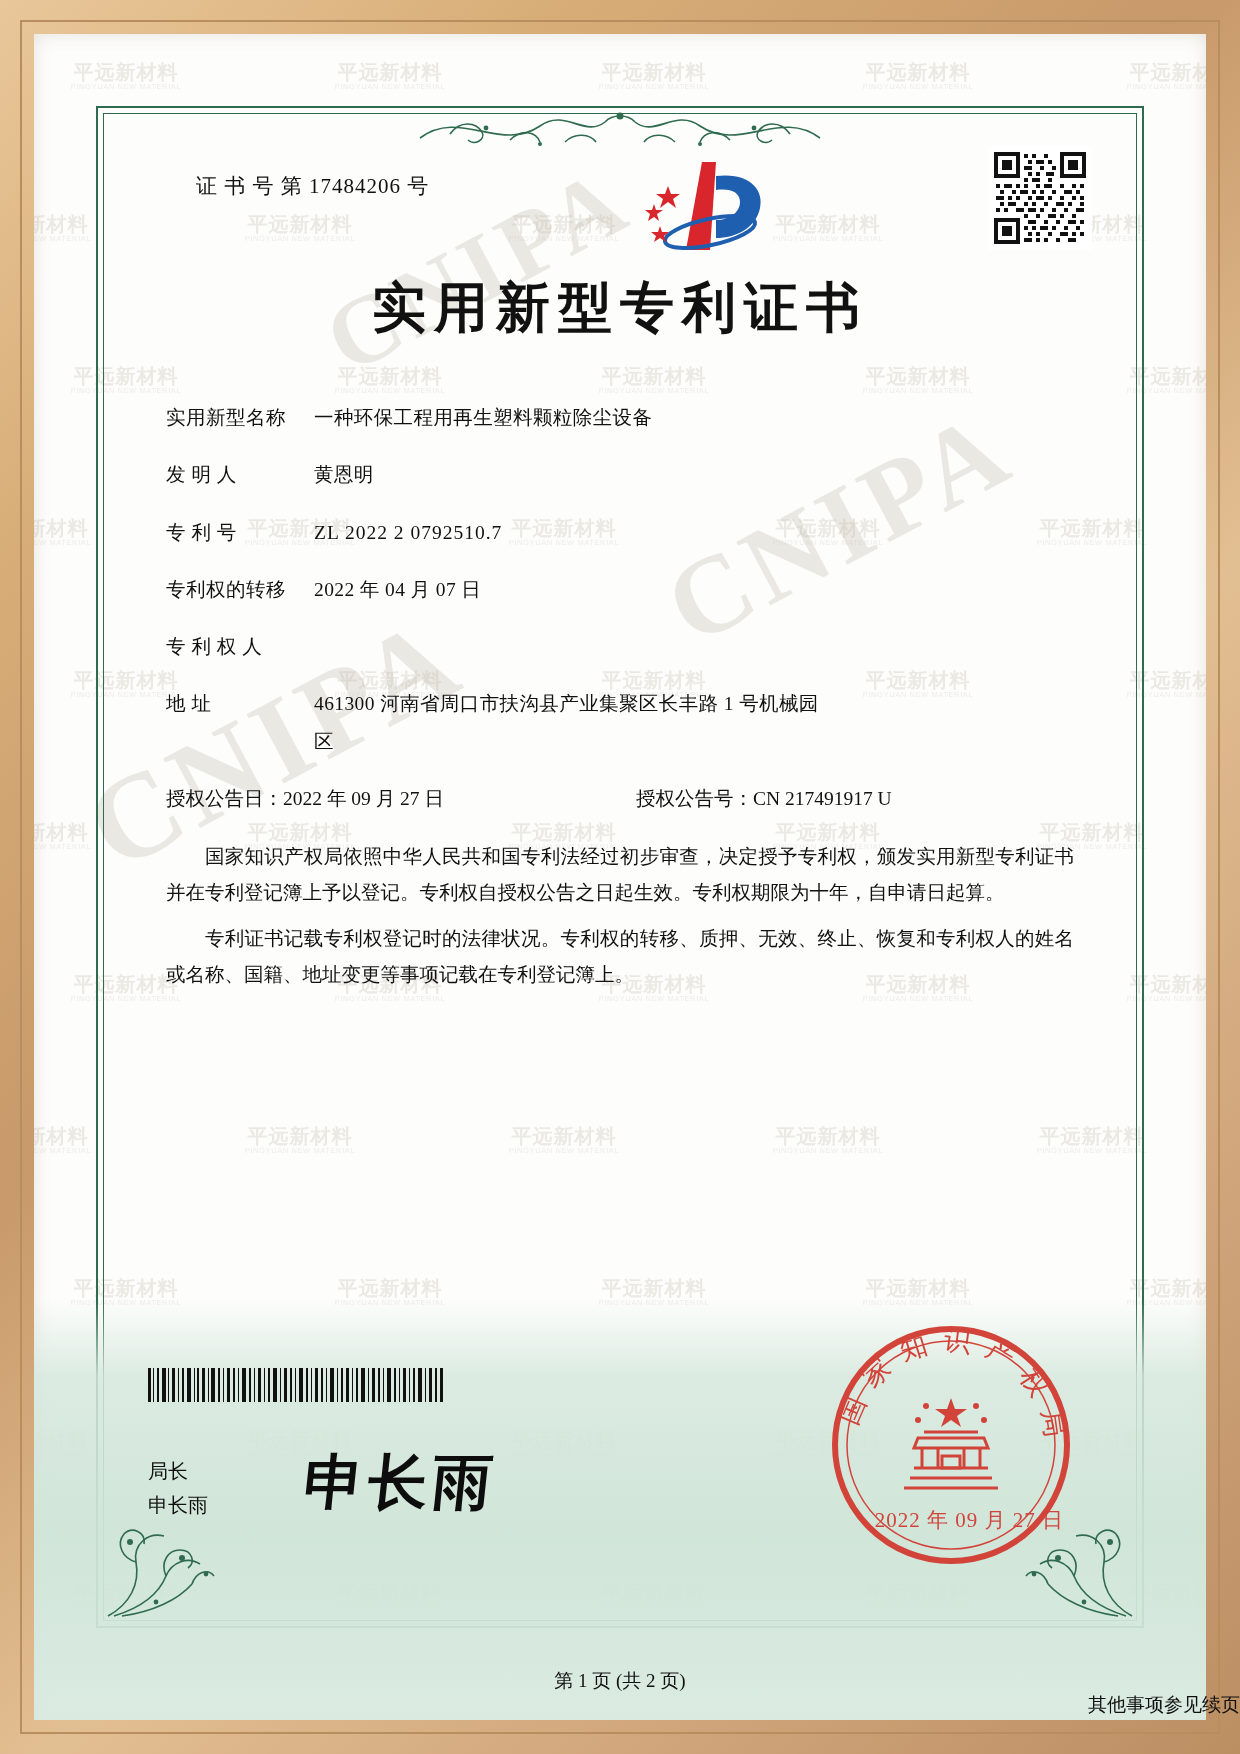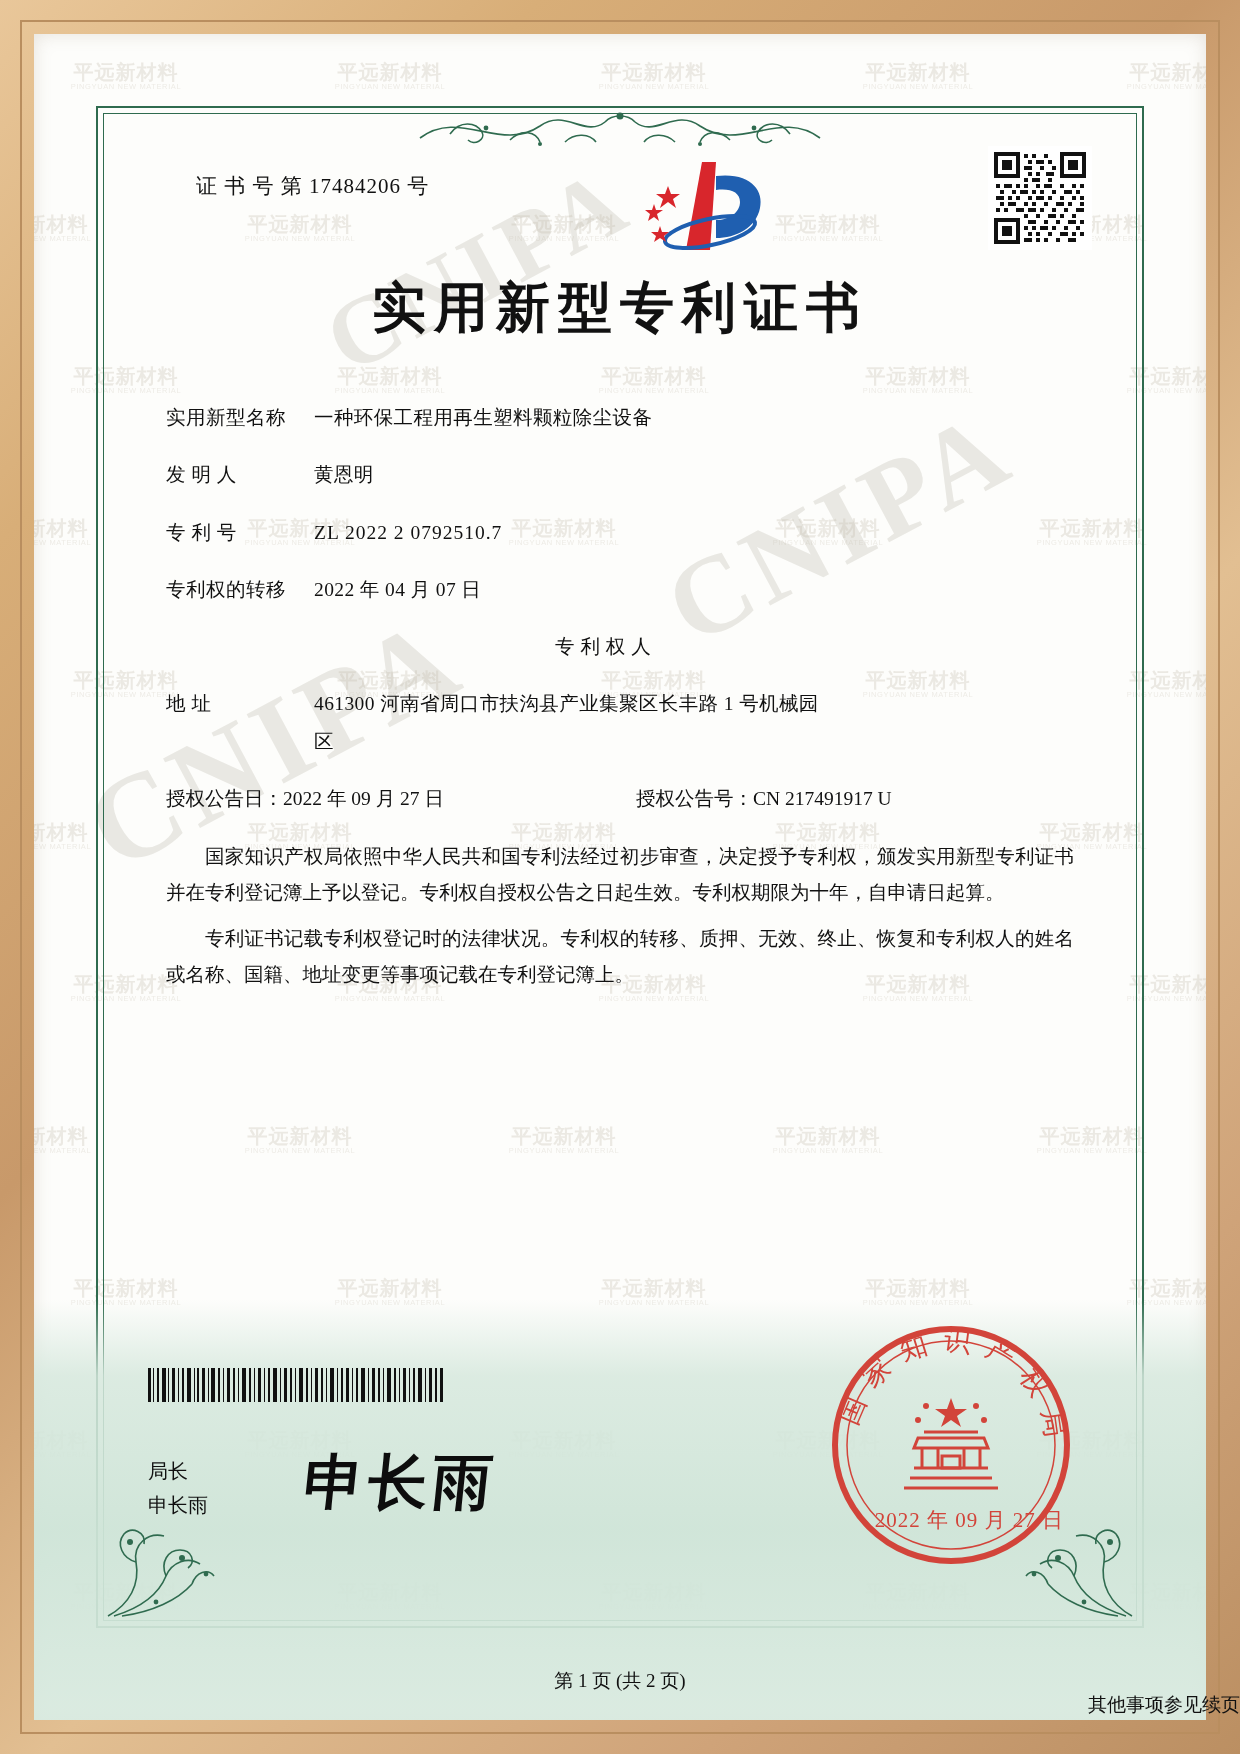--- a/index.html
+++ b/index.html
@@ -170,21 +170,20 @@
     margin-top: 58px;
     font-size: 19.5px;
     color: #111;
     line-height: 1.5;
   }
   .field-row {
     display: flex;
     align-items: baseline;
     margin-bottom: 28px;
     padding-left: 18px;
-    justify-content: center;
   }
   .f-label {
     width: 148px;
     flex: 0 0 148px;
     letter-spacing: .5px;
     white-space: nowrap;
   }
   .f-value {
     flex: 1;
     letter-spacing: .4px;

